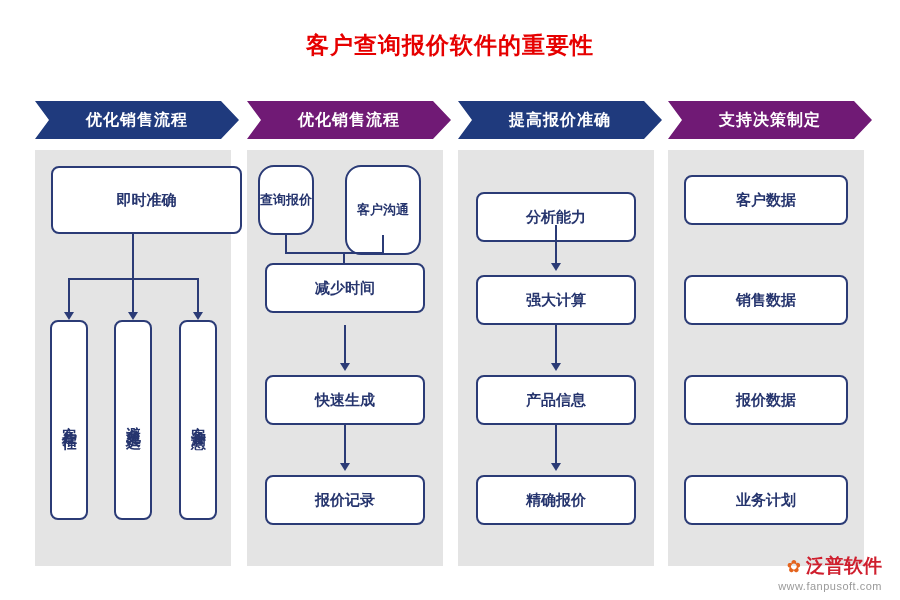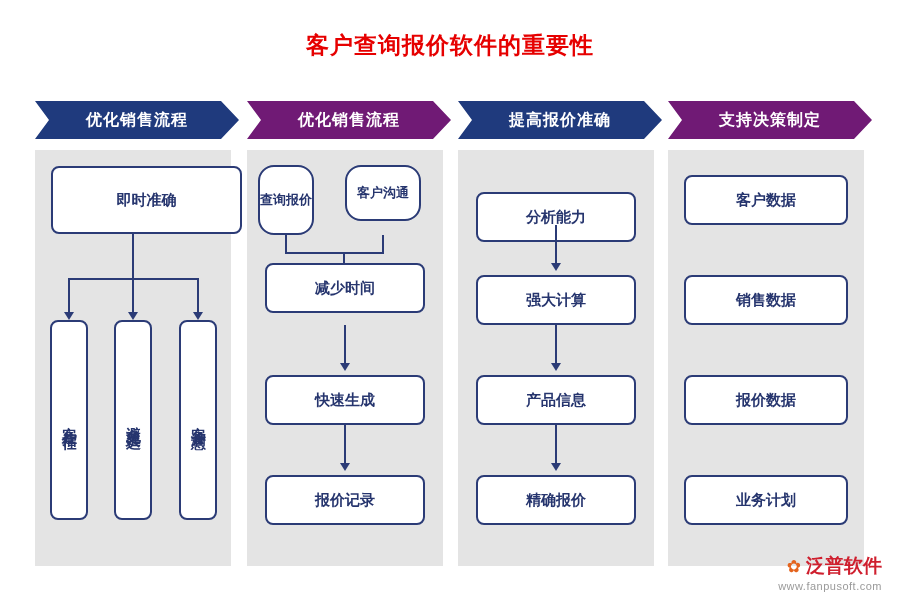--- a/index.html
+++ b/index.html
@@ -78,21 +78,21 @@
     <div class="arrowhead" style="left:93px;top:162px"></div>
     <div class="arrowhead" style="left:158px;top:162px"></div>
 
     <div class="box vbox" style="left:15px;top:170px;width:38px;height:200px">客户信任</div>
     <div class="box vbox" style="left:79px;top:170px;width:38px;height:200px">避免延迟</div>
     <div class="box vbox" style="left:144px;top:170px;width:38px;height:200px">客户满意</div>
   </div>
 
   <div class="panel" style="left:247px">
     <div class="box small" style="left:11px;top:15px;width:56px;height:70px">查询报价</div>
-    <div class="box small" style="left:98px;top:15px;width:76px;height:56px">客户沟通</div>
+    <div class="box small" style="left:98px;top:15px;width:76px;height:90px">客户沟通</div>
 
     <div class="line" style="left:38px;top:85px;width:2px;height:17px"></div>
     <div class="line" style="left:135px;top:85px;width:2px;height:17px"></div>
     <div class="line" style="left:38px;top:102px;width:99px;height:2px"></div>
     <div class="line" style="left:96px;top:102px;width:2px;height:12px"></div>
     <div class="arrowhead" style="left:92px;top:114px"></div>
 
     <div class="box" style="left:18px;top:113px;width:160px;height:50px">减少时间</div>
 
     <div class="line" style="left:97px;top:175px;width:2px;height:38px"></div>

